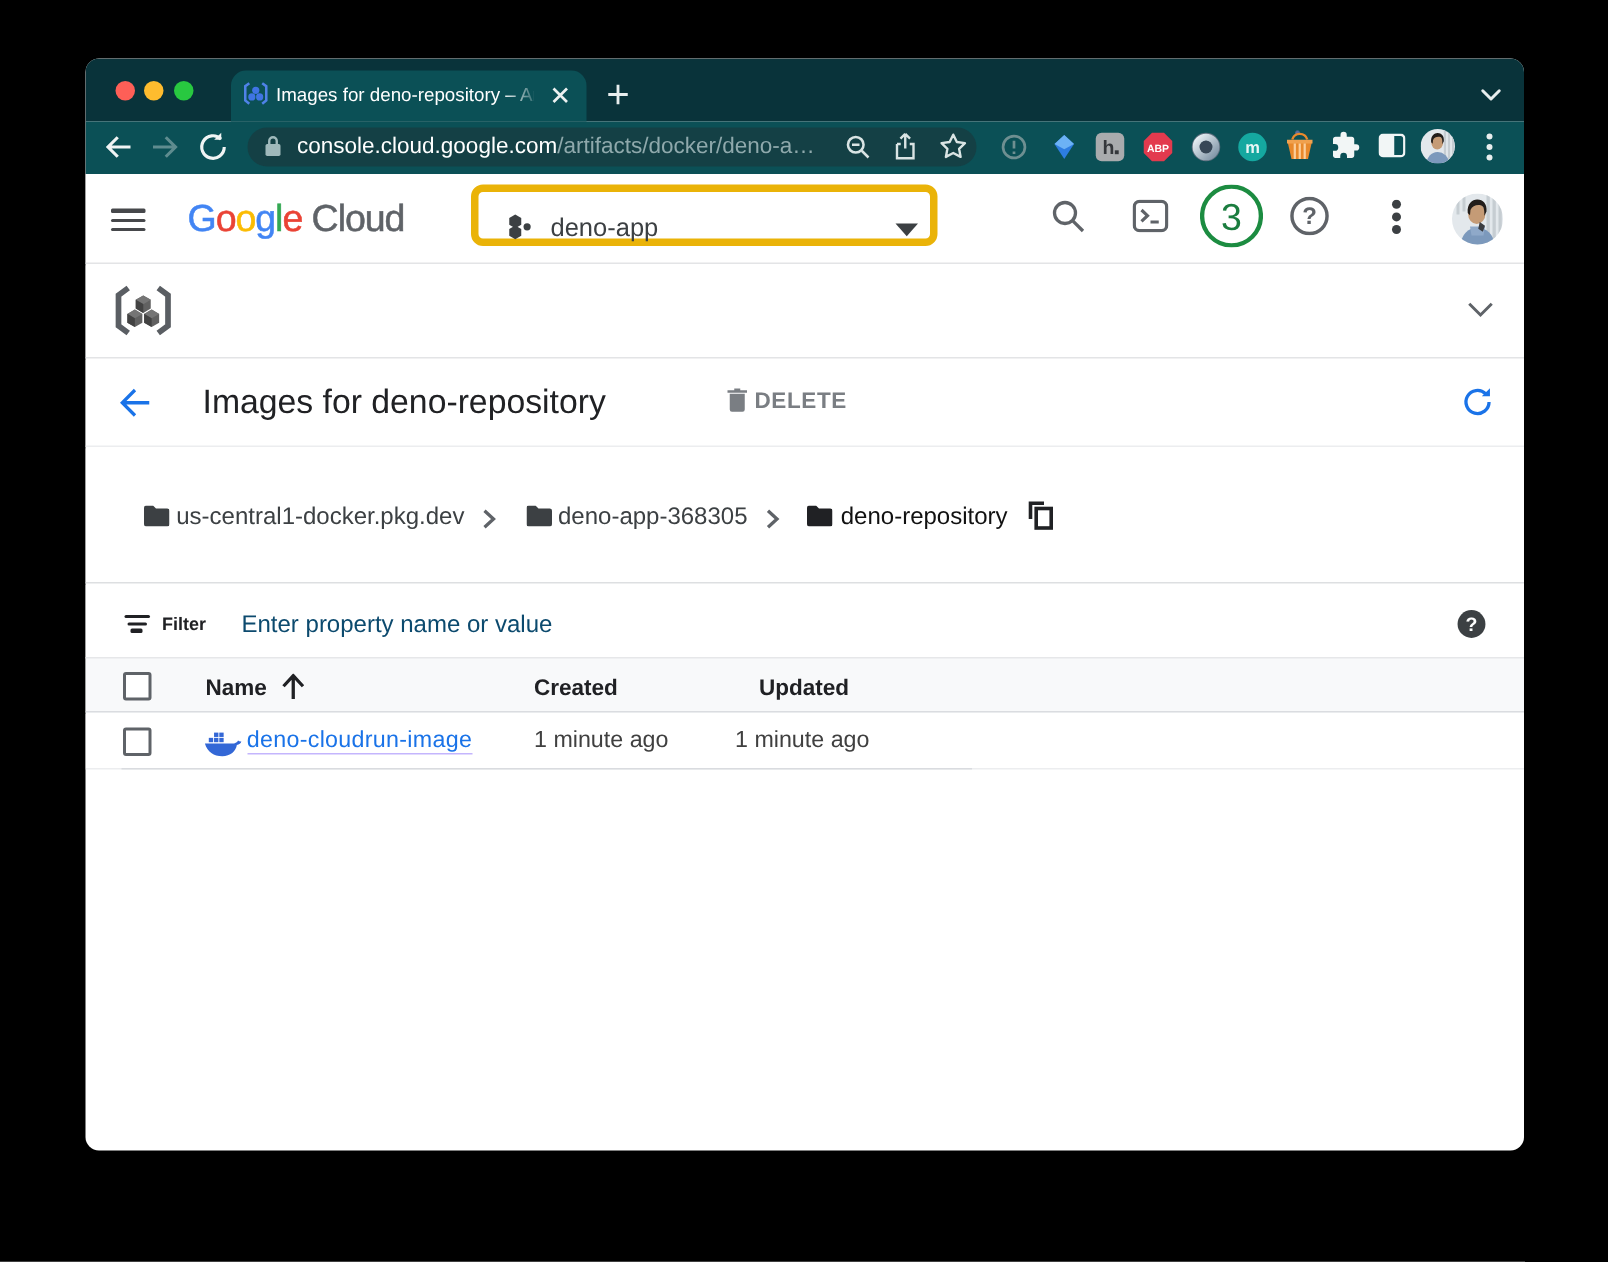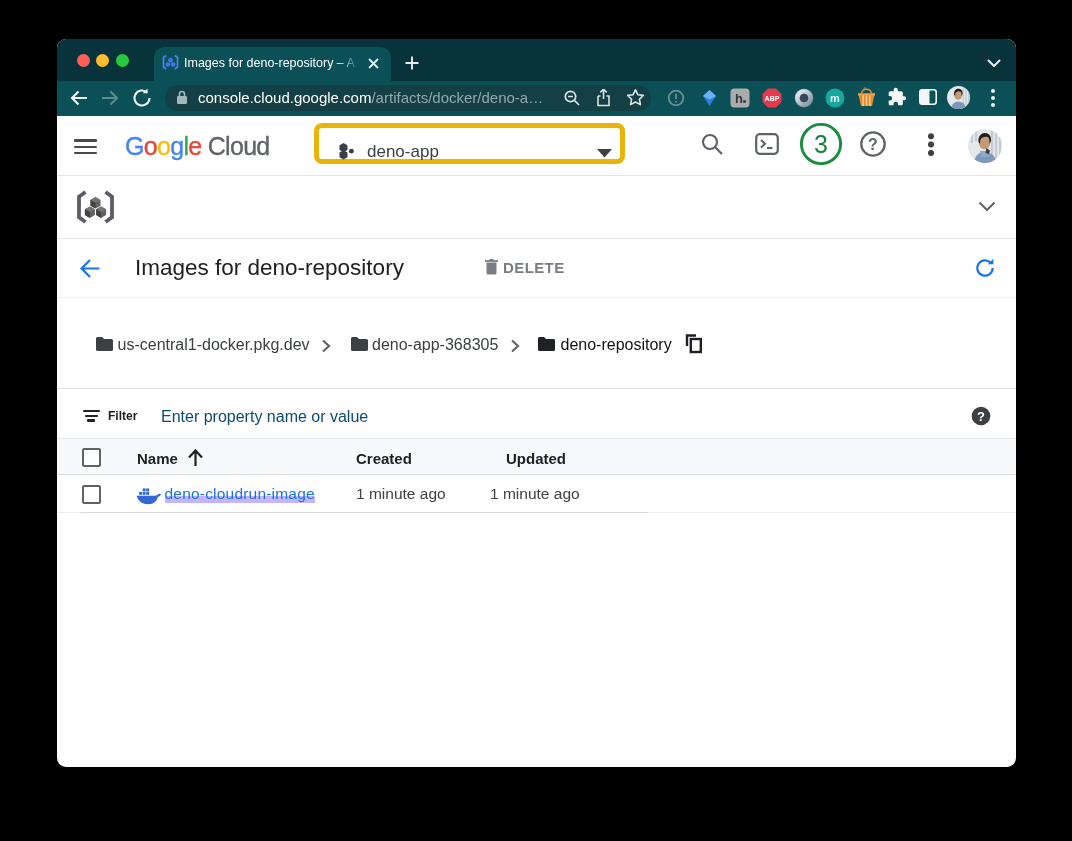--- a/index.html
+++ b/index.html
@@ -318,19 +318,19 @@
     <svg class="abs" style="left:79px;top:10.5px" width="25" height="18" viewBox="0 0 25 18">
       <g fill="#3367D6">
         <path d="M0.6 8.7 H18.8 C20.6 8.7 22 8 22.7 6.6 C23.4 7.2 24.3 7.4 25 7.2 C24.6 8.6 23.4 9.5 21.9 9.7 C21.3 13.8 17.6 17.2 12.2 17.2 C6.6 17.2 2.2 14.4 0.6 8.7 Z"></path>
         <rect x="3.2" y="4.9" width="2.9" height="2.9"></rect>
         <rect x="6.7" y="4.9" width="2.9" height="2.9"></rect>
         <rect x="10.2" y="4.9" width="2.9" height="2.9"></rect>
         <rect x="6.7" y="1.4" width="2.9" height="2.9"></rect>
         <rect x="10.2" y="1.4" width="2.9" height="2.9"></rect>
       </g>
     </svg>
-    <div class="td" style="left:107.5px;color:#1A73E8;border-bottom:7px solid #c4b5fd;letter-spacing:0.2px;">deno-cloudrun-image</div>
+    <div class="td" style="left:107.5px;color:#1A73E8;border-bottom:1px solid #c4b5fd;letter-spacing:0.2px;">deno-cloudrun-image</div>
     <div class="td" style="left:299px;">1 minute ago</div>
     <div class="td" style="left:433px;">1 minute ago</div>
   </div>
   <div class="abs" style="left:0;top:473px;width:959px;height:1px;background:#ECEDEF;"></div>
   <div class="abs" style="left:24px;top:473px;width:567px;height:1px;background:#D9DBDF;"></div>
 </div>
 
 </body></html>

